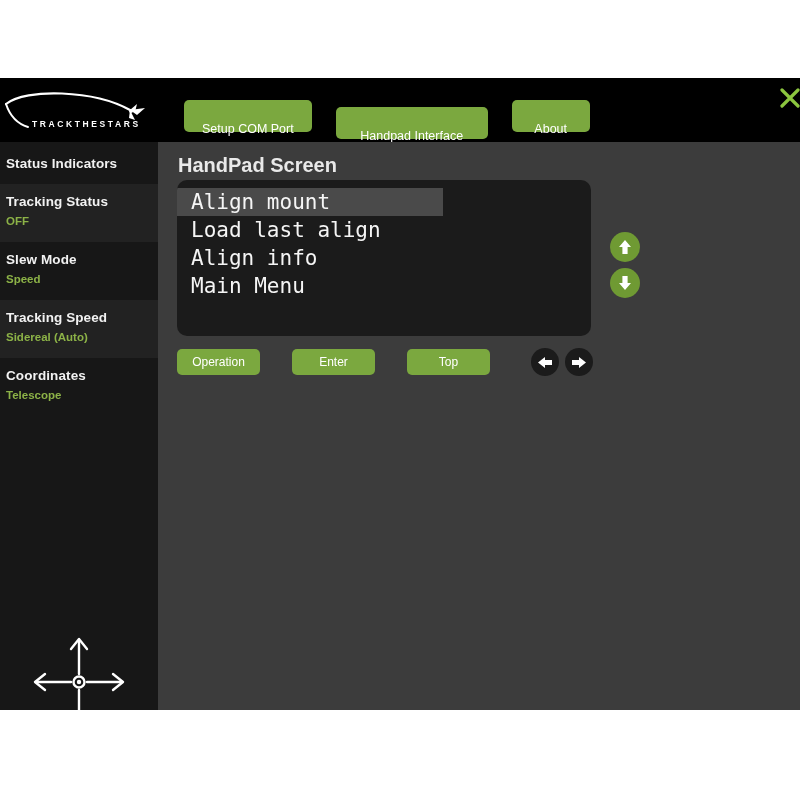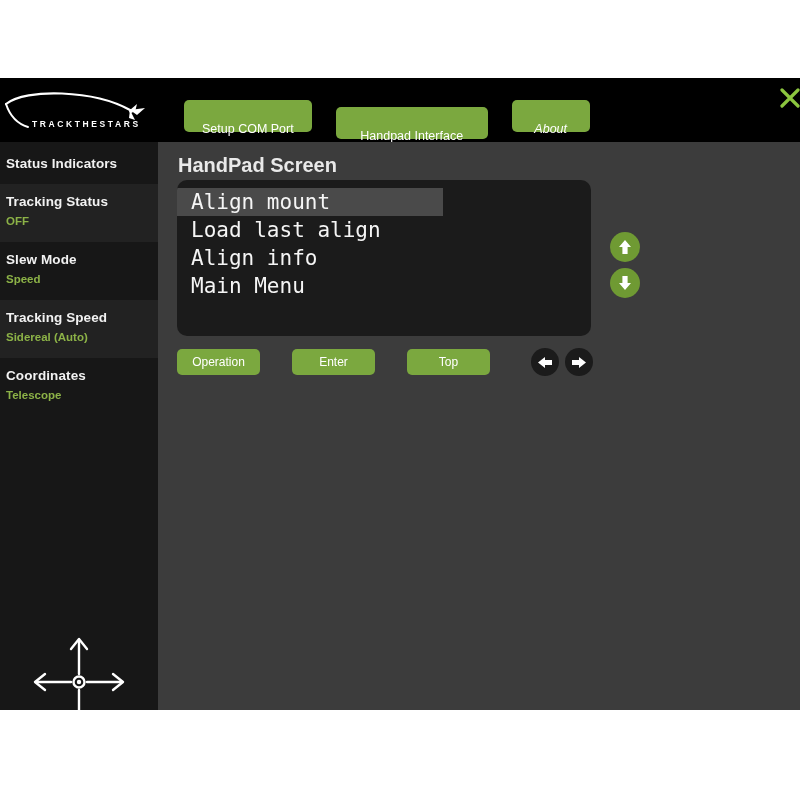--- a/index.html
+++ b/index.html
@@ -53,21 +53,21 @@
     font-size: 12.5px;
     height: 26px;
     padding: 16px 18px;
     cursor: pointer;
     line-height: 26px;
     white-space: nowrap;
     text-align: center;
   }
   .nav-btn.wide { min-width: 126px; }
   .nav-btn.medium { min-width: 152px; margin-top: 15px; }
-  .nav-btn.narrow { min-width: 78px; font-style: italic; }
+  .nav-btn.narrow { min-width: 78px; }
 
   #close-x {
     position: absolute;
     right: -4px; top: 8px;
     width: 26px; height: 26px;
     cursor: pointer;
   }
 
   
   #sidebar {

